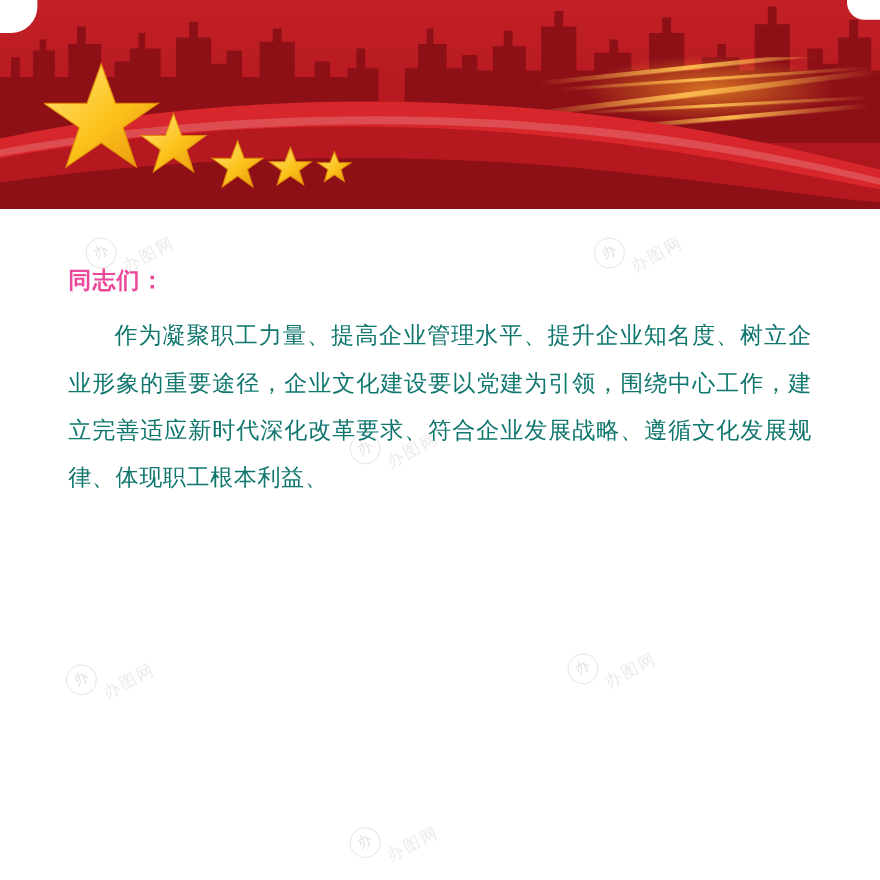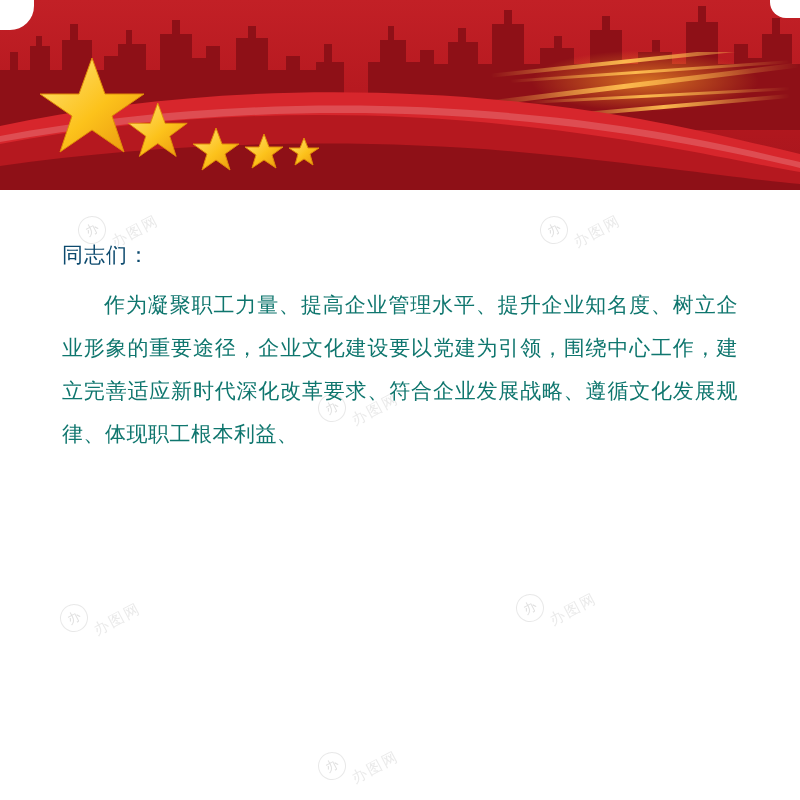--- a/index.html
+++ b/index.html
@@ -135,23 +135,24 @@
     font-weight: bold;
     font-size: 31px;
     line-height: 47px;
     color: #000000;
     letter-spacing: 0px;
   }
   .salutation {
     margin-top: 48px;
     font-size: 21px;
     line-height: 34px;
-    color: #0c4a6e;
+    color: #ec4899;
     font-family: "DejaVu Sans", sans-serif;
     letter-spacing: 1px;
+    font-weight: bold;
   }
   .para {
     margin-top: 12px;
     font-size: 21px;
     line-height: 43px;
     color: #0f766e;
     font-family: "DejaVu Sans", sans-serif;
     text-align: justify;
     text-indent: 42px;
     letter-spacing: .5px;

